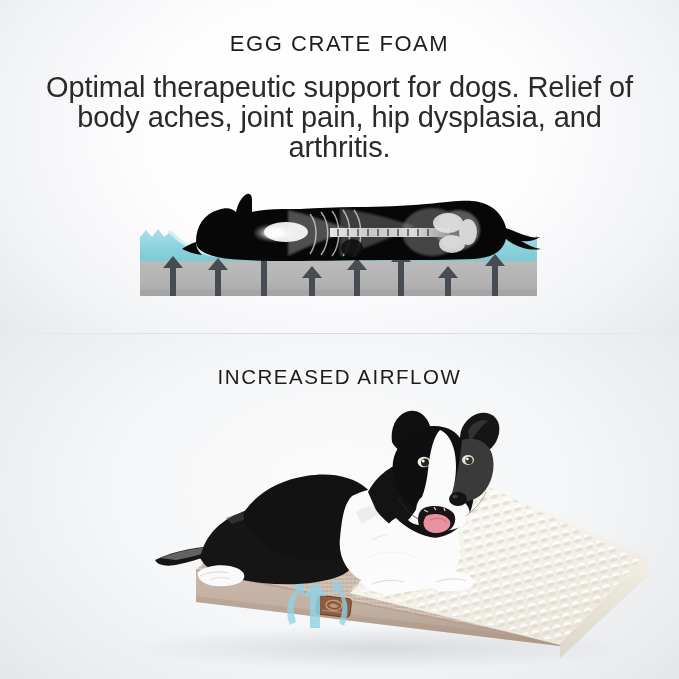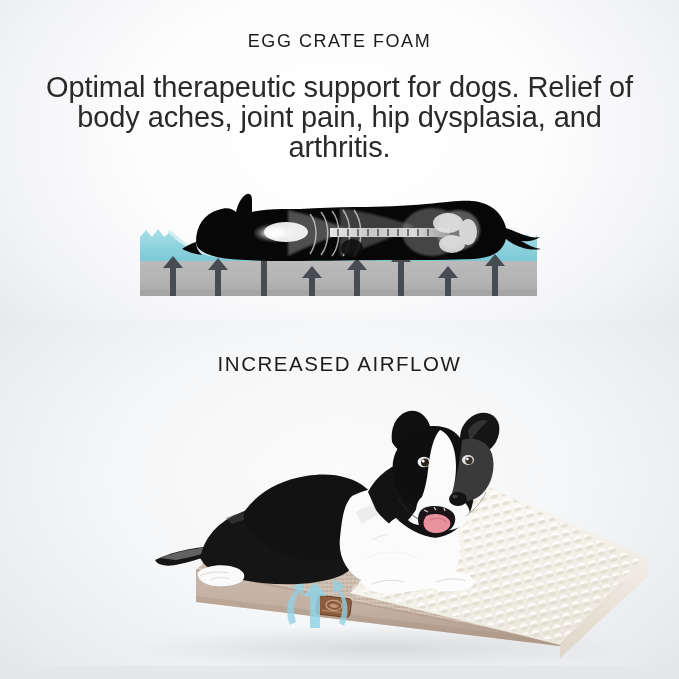--- a/index.html
+++ b/index.html
@@ -18,32 +18,32 @@
     background:
       radial-gradient(ellipse 70% 100% at 50% 40%, #ffffff 0%, #fdfdfe 42%, #f2f3f5 72%, #e4e5e9 100%);
   }
   .panel-top:after{
     content:""; position:absolute; left:0; right:0; bottom:0; height:1px;
     background:linear-gradient(90deg,#e9eaec 0%,#dfe0e3 25%,#dbdcdf 50%,#dfe0e3 75%,#e9eaec 100%);
   }
 
   
   .panel-bottom {
-    position:absolute; left:0; top:321px; width:679px; height:345px;
+    position:absolute; left:0; top:334px; width:679px; height:345px;
     background:
       radial-gradient(ellipse 75% 95% at 50% 45%, #fbfbfc 0%, #f5f6f7 45%, #eaebee 78%, #dfe0e4 100%);
   }
 
   
   .title {
     position:absolute; left:0; width:679px; text-align:center;
     color:#1c1c1c; font-weight:400;
     font-family:"Liberation Sans", sans-serif;
   }
-  #title-1 { top:31px; font-size:18px; letter-spacing:1.55px; }
+  #title-1 { top:31px; font-size:22px; letter-spacing:1.55px; }
   #title-2 { top:365px; font-size:20.5px; letter-spacing:1.55px; }
 
   .subtitle {
     position:absolute; left:34px; width:611px; top:72px;
     text-align:center; color:#2a2a2a;
     font-size:29px; line-height:30px; letter-spacing:-0.1px;
     font-weight:300;
   }
 
   

